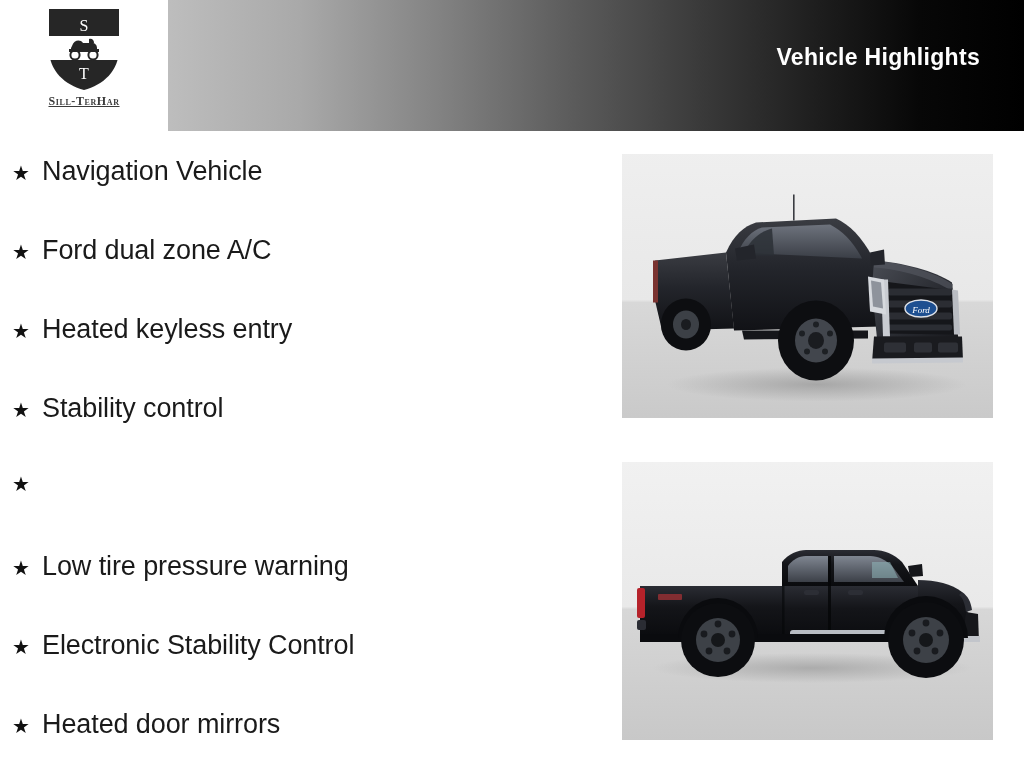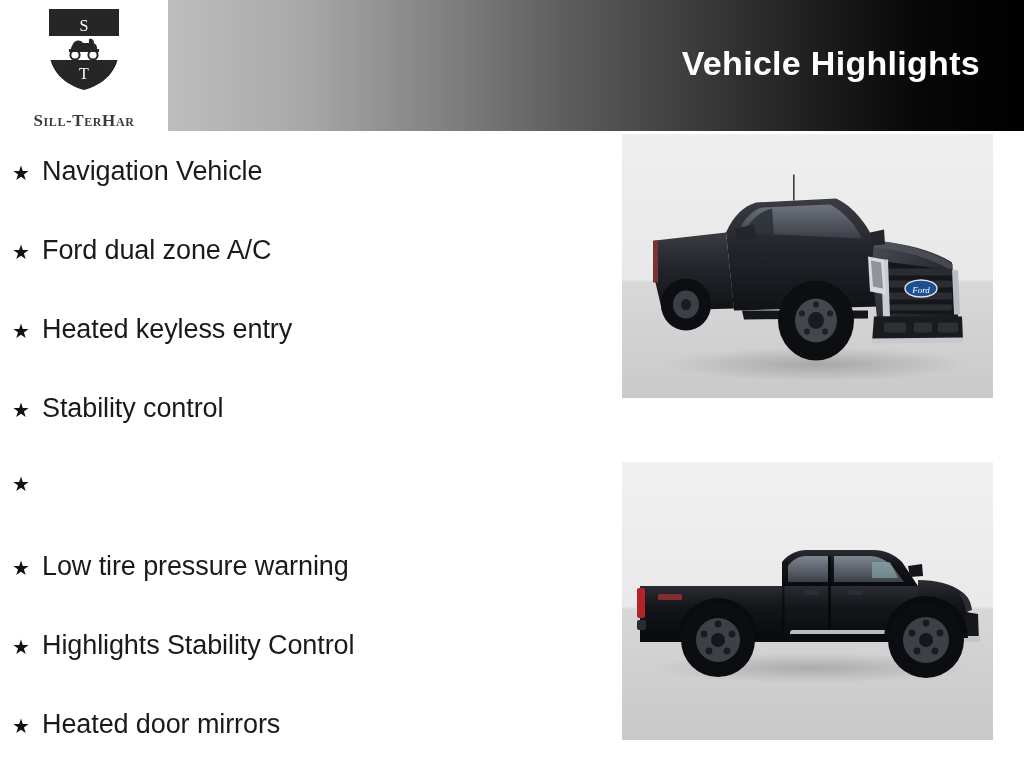--- a/index.html
+++ b/index.html
@@ -45,34 +45,35 @@
     align-items: center;
     justify-content: flex-start;
   }
   .logo-shield {
     margin-top: 5px;
     width: 78px;
     height: 88px;
     display: block;
   }
   .logo-word {
-    margin-top: 18px;
-    font-size: 17px;
+    margin-top: 1px;
+    font-size: 12px;
     font-weight: bold;
     letter-spacing: 0.6px;
     color: #3b3b3b;
     font-variant: small-caps;
     font-family: "Liberation Serif", serif;
     white-space: nowrap;
+    text-decoration: underline;
   }
   .header-title {
     position: absolute;
     right: 44px;
     top: 44px;
-    font-size: 34px;
+    font-size: 23px;
     font-weight: bold;
     color: #ffffff;
     letter-spacing: 0.3px;
     white-space: nowrap;
     text-align: center;
   }
 
   
   .features {
     position: absolute;
@@ -108,21 +109,21 @@
   }
 
   
   .vehicle-photo {
     position: absolute;
     left: 622px;
     width: 371px;
     overflow: hidden;
     background: #e9e9e9;
   }
-  #photo-front { top: 134px; height: 264px; }
+  #photo-front { top: 154px; height: 264px; }
   #photo-side  { top: 462px; height: 278px; }
   .vehicle-photo svg { display: block; width: 100%; height: 100%; }
 </style>
 </head>
 <body>
 
 <div class="header">
 
   <div class="logo-box">
     <svg class="logo-shield" viewBox="0 0 78 88">
@@ -163,21 +164,21 @@
   </li>
   <li class="feature-item" style="top:343px">
     <span class="feature-star">★</span>
   </li>
   <li class="feature-item" style="top:422px">
     <span class="feature-star">★</span>
     <span class="feature-label">Low tire pressure warning</span>
   </li>
   <li class="feature-item" style="top:501px">
     <span class="feature-star">★</span>
-    <span class="feature-label">Highlights Stability Control</span>
+    <span class="feature-label">Electronic Stability Control</span>
   </li>
   <li class="feature-item" style="top:580px">
     <span class="feature-star">★</span>
     <span class="feature-label">Heated door mirrors</span>
   </li>
 </ul>
 
 <div class="vehicle-photo" id="photo-front">
   <svg viewBox="0 0 371 275" preserveAspectRatio="xMidYMid slice">
     <defs>

